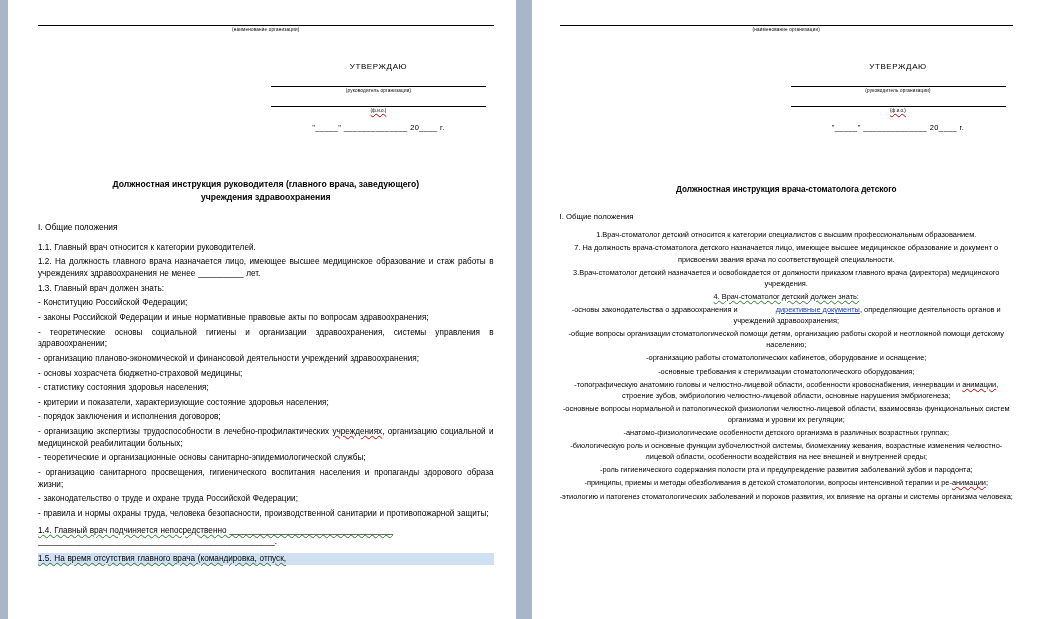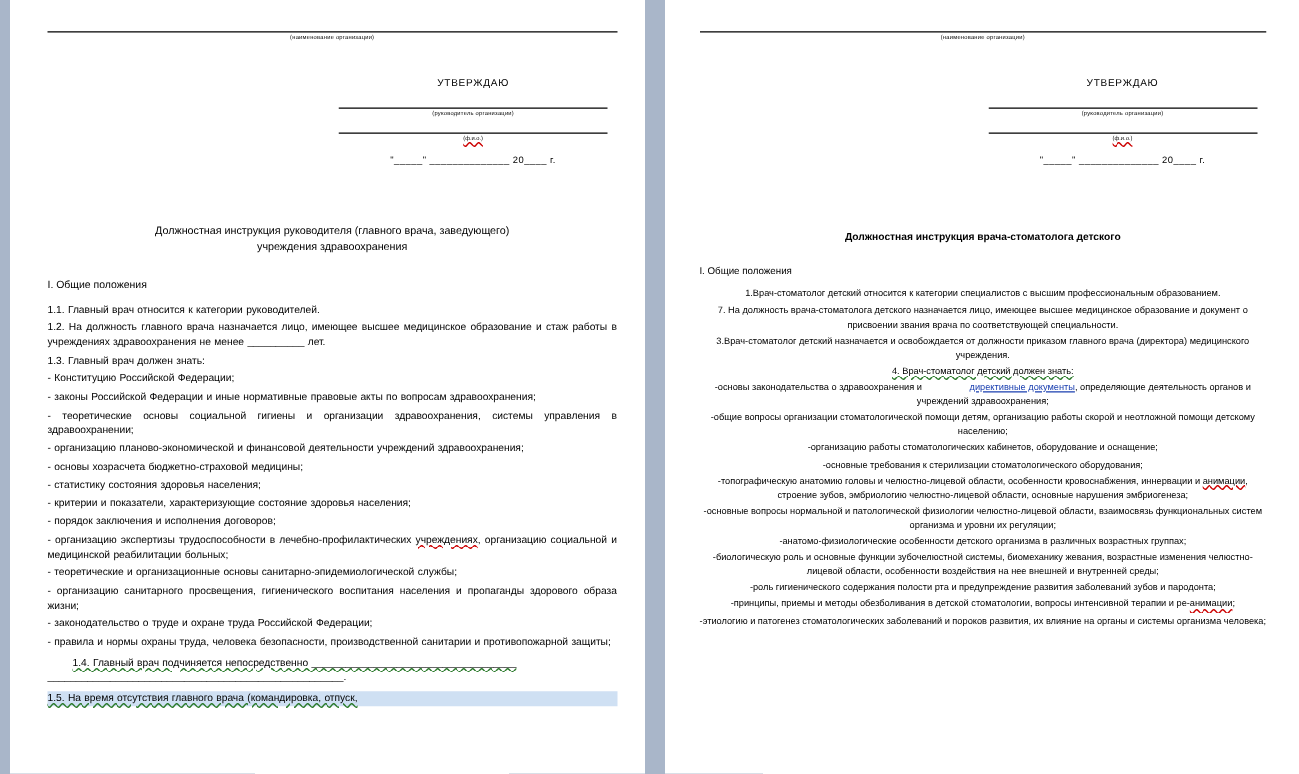--- a/index.html
+++ b/index.html
@@ -84,21 +84,21 @@
   }
   .date-line {
     font-size: 7.5px;
     text-align: center;
     color: #000;
     letter-spacing: .4px;
     margin-top: 4px;
   }
   .doc-title {
     text-align: center;
-    font-weight: normal;
+    font-weight: bold;
     font-size: 8.6px;
     line-height: 1.5;
     margin-top: 46px;
     color: #000;
   }
   .doc-title-r {
     text-align: center;
     font-weight: bold;
     font-size: 8.2px;
     line-height: 1.5;
@@ -191,21 +191,21 @@
     <div class="para">- статистику состояния  здоровья населения;</div>
     <div class="para">- критерии  и  показатели,  характеризующие  состояние  здоровья населения;</div>
     <div class="para">- порядок заключения и исполнения договоров;</div>
     <div class="para">
       <span>- организацию  экспертизы  трудоспособности  в лечебно-профилактических </span><span class="spell">учреждениях</span><span>, организацию социальной и медицинской реабилитации больных;</span>
     </div>
     <div class="para">- теоретические      и      организационные      основы  санитарно-эпидемиологической службы;</div>
     <div class="para">- организацию  санитарного просвещения,  гигиенического  воспитания населения  и пропаганды здорового образа жизни;</div>
     <div class="para">- законодательство о труде и охране  труда Российской Федерации;</div>
     <div class="para">- правила  и  нормы  охраны  труда,  человека  безопасности, производственной санитарии и противопожарной защиты;</div>
-    <div class="para" style="margin-top:5px;margin-left:20px;">
+    <div class="para" style="margin-top:5px;">
       <span class="grammar">1.4. Главный врач подчиняется  непосредственно ____________________________________</span>
     </div>
     <div class="para tight">____________________________________________________.</div>
     <div class="para hl grammar" style="margin-top:5px;">1.5. На  время  отсутствия  главного  врача  (командировка,  отпуск,</div>
   </div>
 
   <div class="page page-right">
 
     <div>
       <div class="rule"></div>

